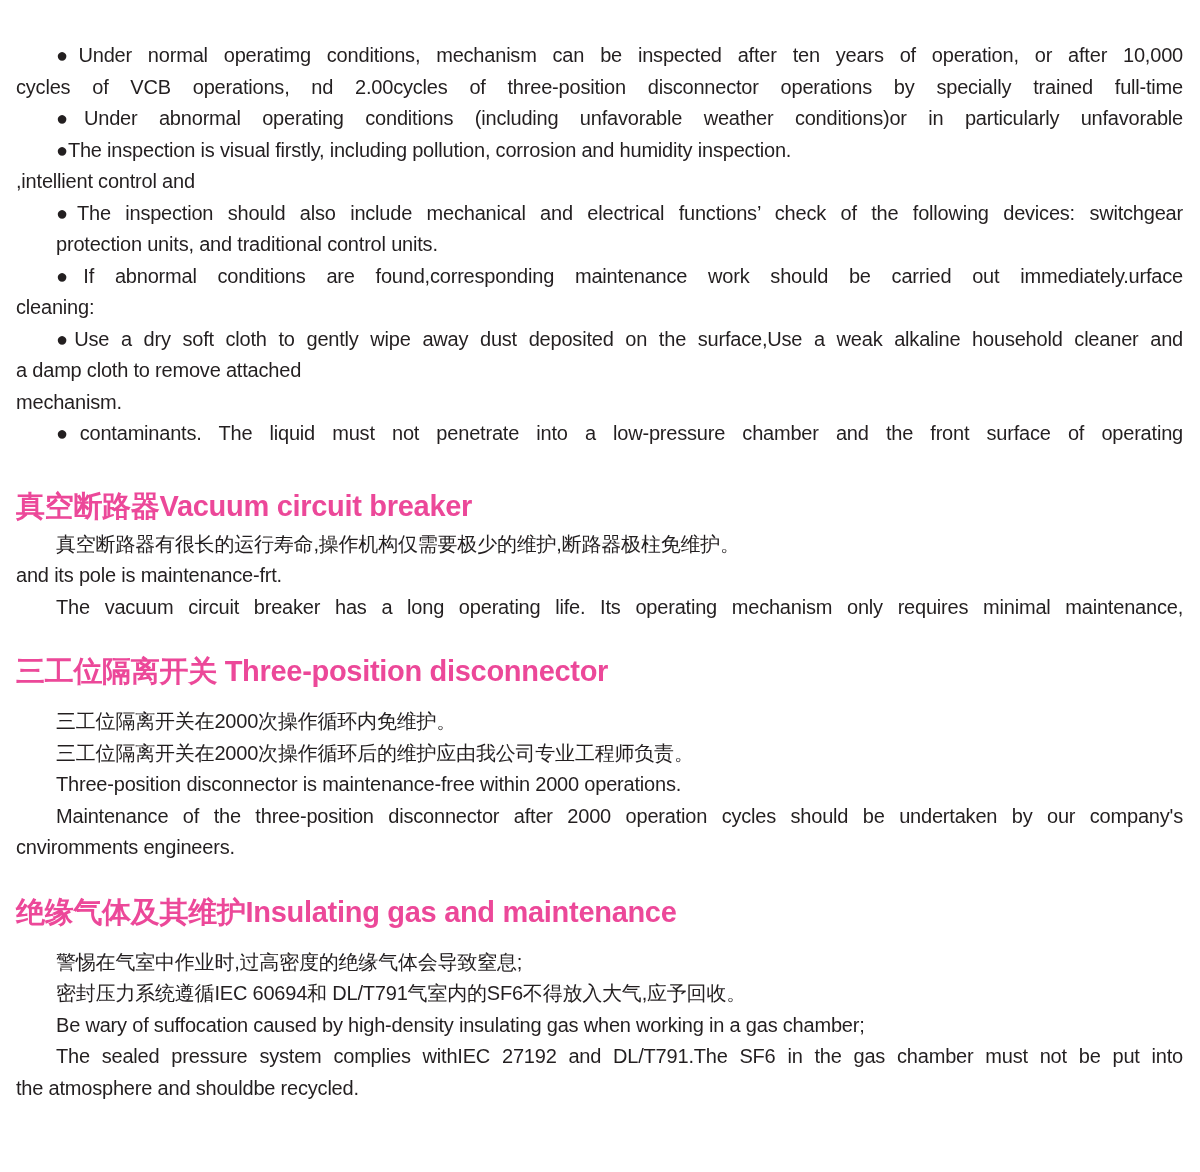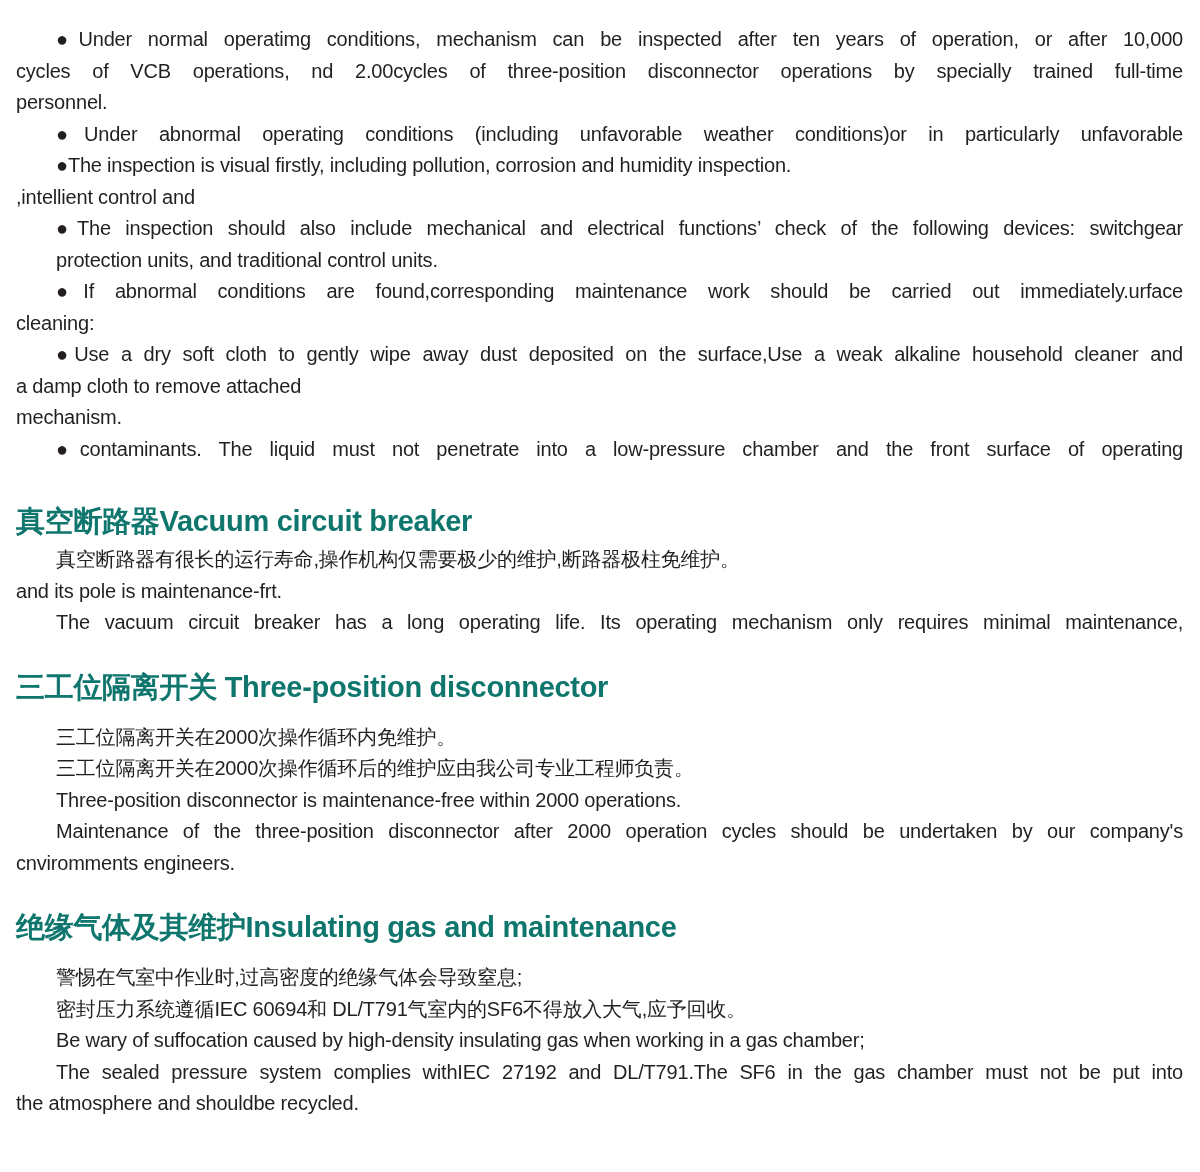--- a/index.html
+++ b/index.html
@@ -4,52 +4,51 @@
 <style>
   html, body { margin: 0; padding: 0; }
   body {
     width: 1200px;
     height: 1172px;
     background: #ffffff;
     font-family: "Liberation Sans", "DejaVu Sans", sans-serif;
     color: #231f20;
     overflow: hidden;
   }
-  .page { padding: 24px 17px 0 16px; box-sizing: border-box; }
+  .page { padding: 40px 17px 0 16px; box-sizing: border-box; }
   .line {
     margin: 0;
     font-size: 20px;
     line-height: 31.5px;
     letter-spacing: -0.2px;
     text-align: left;
   }
   .line.ind { text-indent: 40px; }
   .line.just {
     text-align: justify;
     text-align-last: justify;
     -moz-text-align-last: justify;
   }
   .heading {
     font-size: 29px;
     line-height: 36px;
     font-weight: bold;
-    color: #0f766e;
+    color: #ec4899;
     letter-spacing: -0.3px;
     margin: 30px 0 17px 0;
   }
   section.tight .heading { margin: 38px 0 5px 0; }
 </style>
 </head>
 <body style="background: rgb(255, 255, 255); color: rgb(35, 31, 32);">
 
 <main class="page">
   <div id="intro">
       <p class="line just ind">●Under normal operatimg conditions, mechanism can be inspected after ten years of operation, or after 10,000</p>
       <p class="line just">cycles of VCB operations, nd 2.00cycles of three-position disconnector operations by specially trained full-time</p>
-      <p class="line">personnel.</p>
       <p class="line just ind">●Under abnormal operating conditions (including unfavorable weather conditions)or in particularly unfavorable</p>
       <p class="line ind">●The inspection is visual firstly, including pollution, corrosion and humidity inspection.</p>
       <p class="line">,intellient control and</p>
       <p class="line just ind">●The inspection should also include mechanical and electrical functions’ check of the following devices: switchgear</p>
       <p class="line ind">protection units, and traditional control units.</p>
       <p class="line just ind">●If abnormal conditions are found,corresponding maintenance work should be carried out immediately.urface</p>
       <p class="line">cleaning:</p>
       <p class="line just ind">●Use a dry soft cloth to gently wipe away dust deposited on the surface,Use a weak alkaline household cleaner and</p>
       <p class="line">a damp cloth to remove attached</p>
       <p class="line">mechanism.</p>

